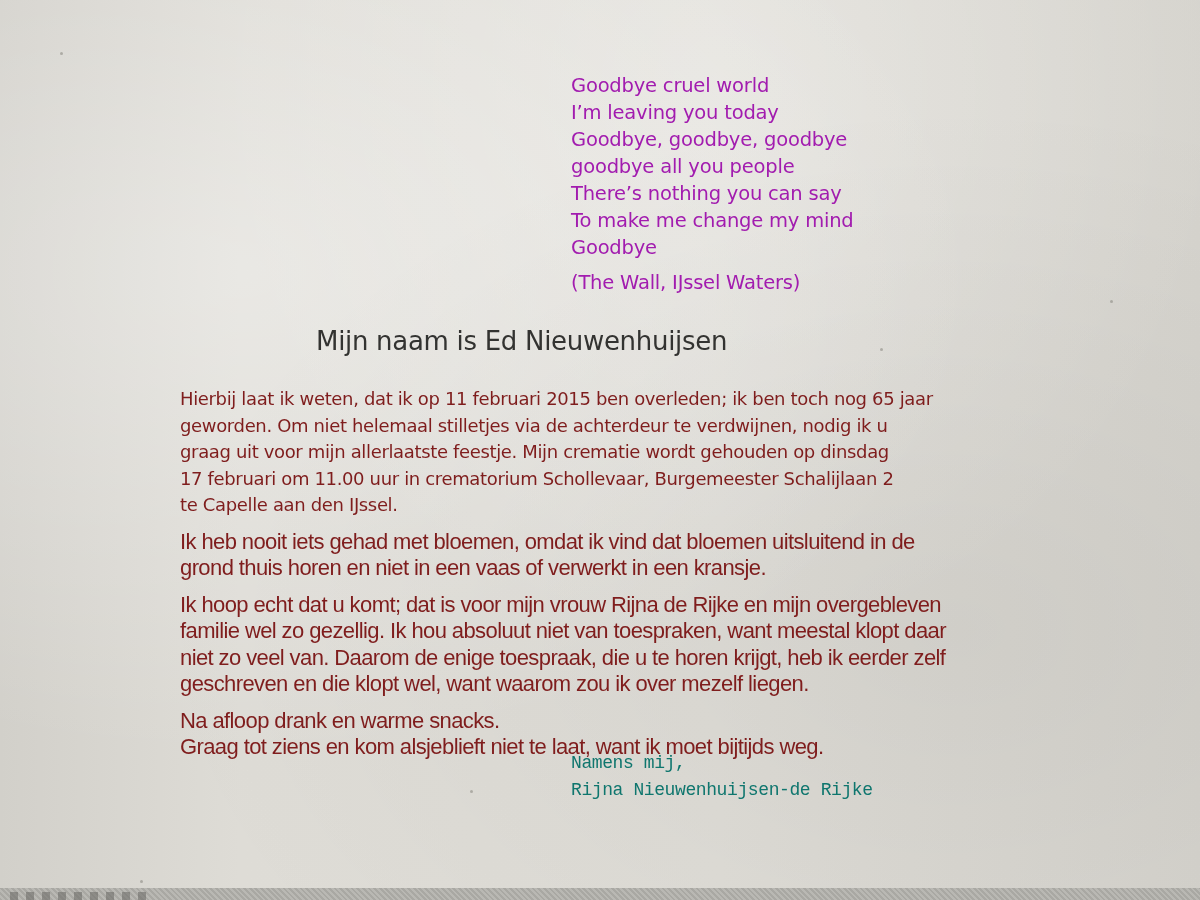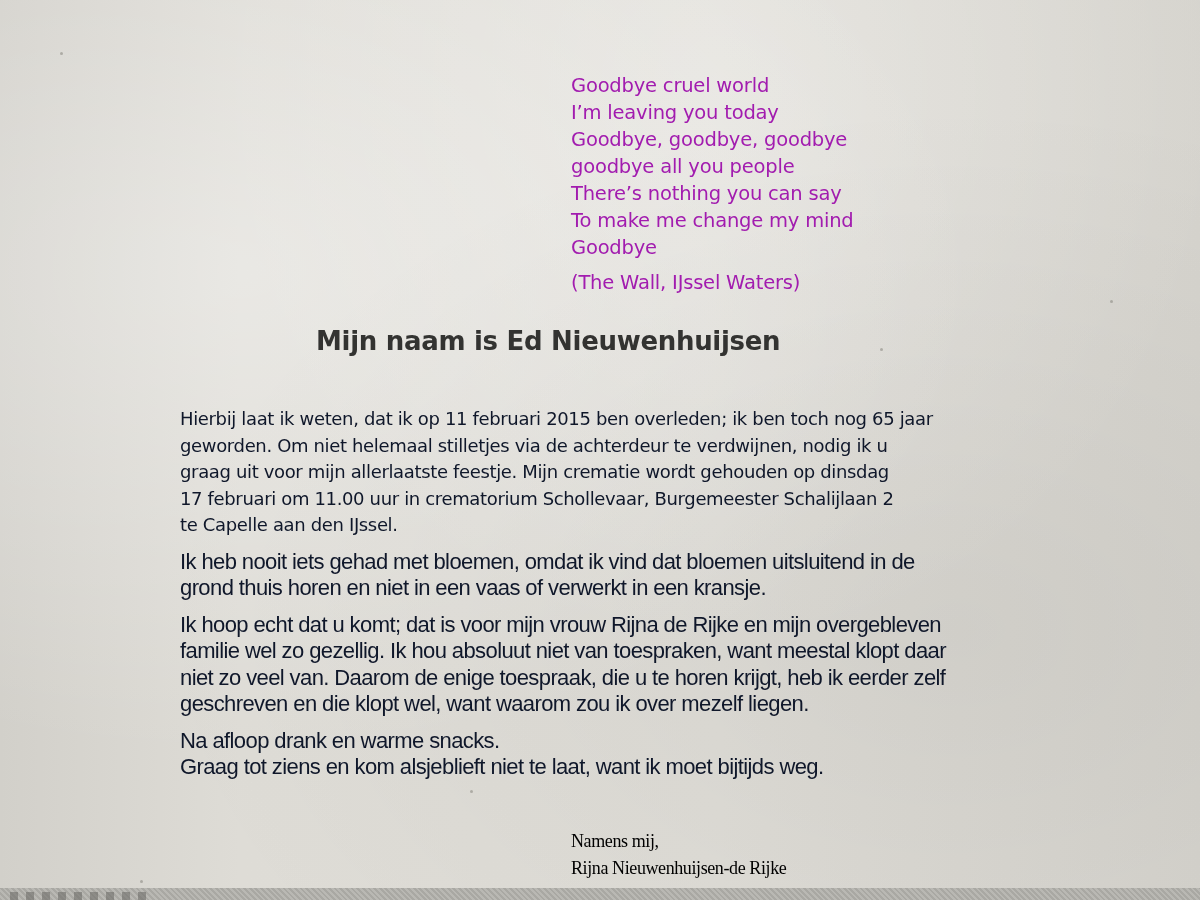--- a/index.html
+++ b/index.html
@@ -40,58 +40,58 @@
     .poem .source {
       display: block;
       margin-top: 8px;
       white-space: nowrap;
     }
     .heading {
       position: absolute;
       left: 316px;
       top: 326px;
       font-family: "DejaVu Sans", sans-serif;
-      font-weight: bold;
+      font-weight: normal;
       font-size: 26px;
       letter-spacing: -0.3px;
       color: #333331;
       white-space: nowrap;
       text-align: right;
     }
     .body-text {
       position: absolute;
       left: 180px;
-      top: 406px;
+      top: 386px;
       width: 800px;
       font-size: 18px;
       line-height: 26.5px;
       letter-spacing: -0.35px;
-      color: #0f172a;
+      color: #7f1d1d;
     }
     .para {
       margin: 0 0 10px 0;
     }
     .para .l {
       display: block;
       white-space: nowrap;
     }
     .para.narrow .l {
       font-family: "Liberation Sans", sans-serif;
       font-size: 22px;
       letter-spacing: -0.6px;
     }
     .signature {
       position: absolute;
       left: 571px;
-      top: 828px;
-      font-family: Liberation Serif, serif;
+      top: 750px;
+      font-family: Liberation Mono, monospace;
       font-size: 18px;
       line-height: 27px;
       letter-spacing: -0.4px;
-      color: #000000;
+      color: #0f766e;
     }
     .signature .l {
       display: block;
       white-space: nowrap;
     }
     .bottom-band {
       position: absolute;
       left: 0;
       top: 888px;
       width: 1200px;

